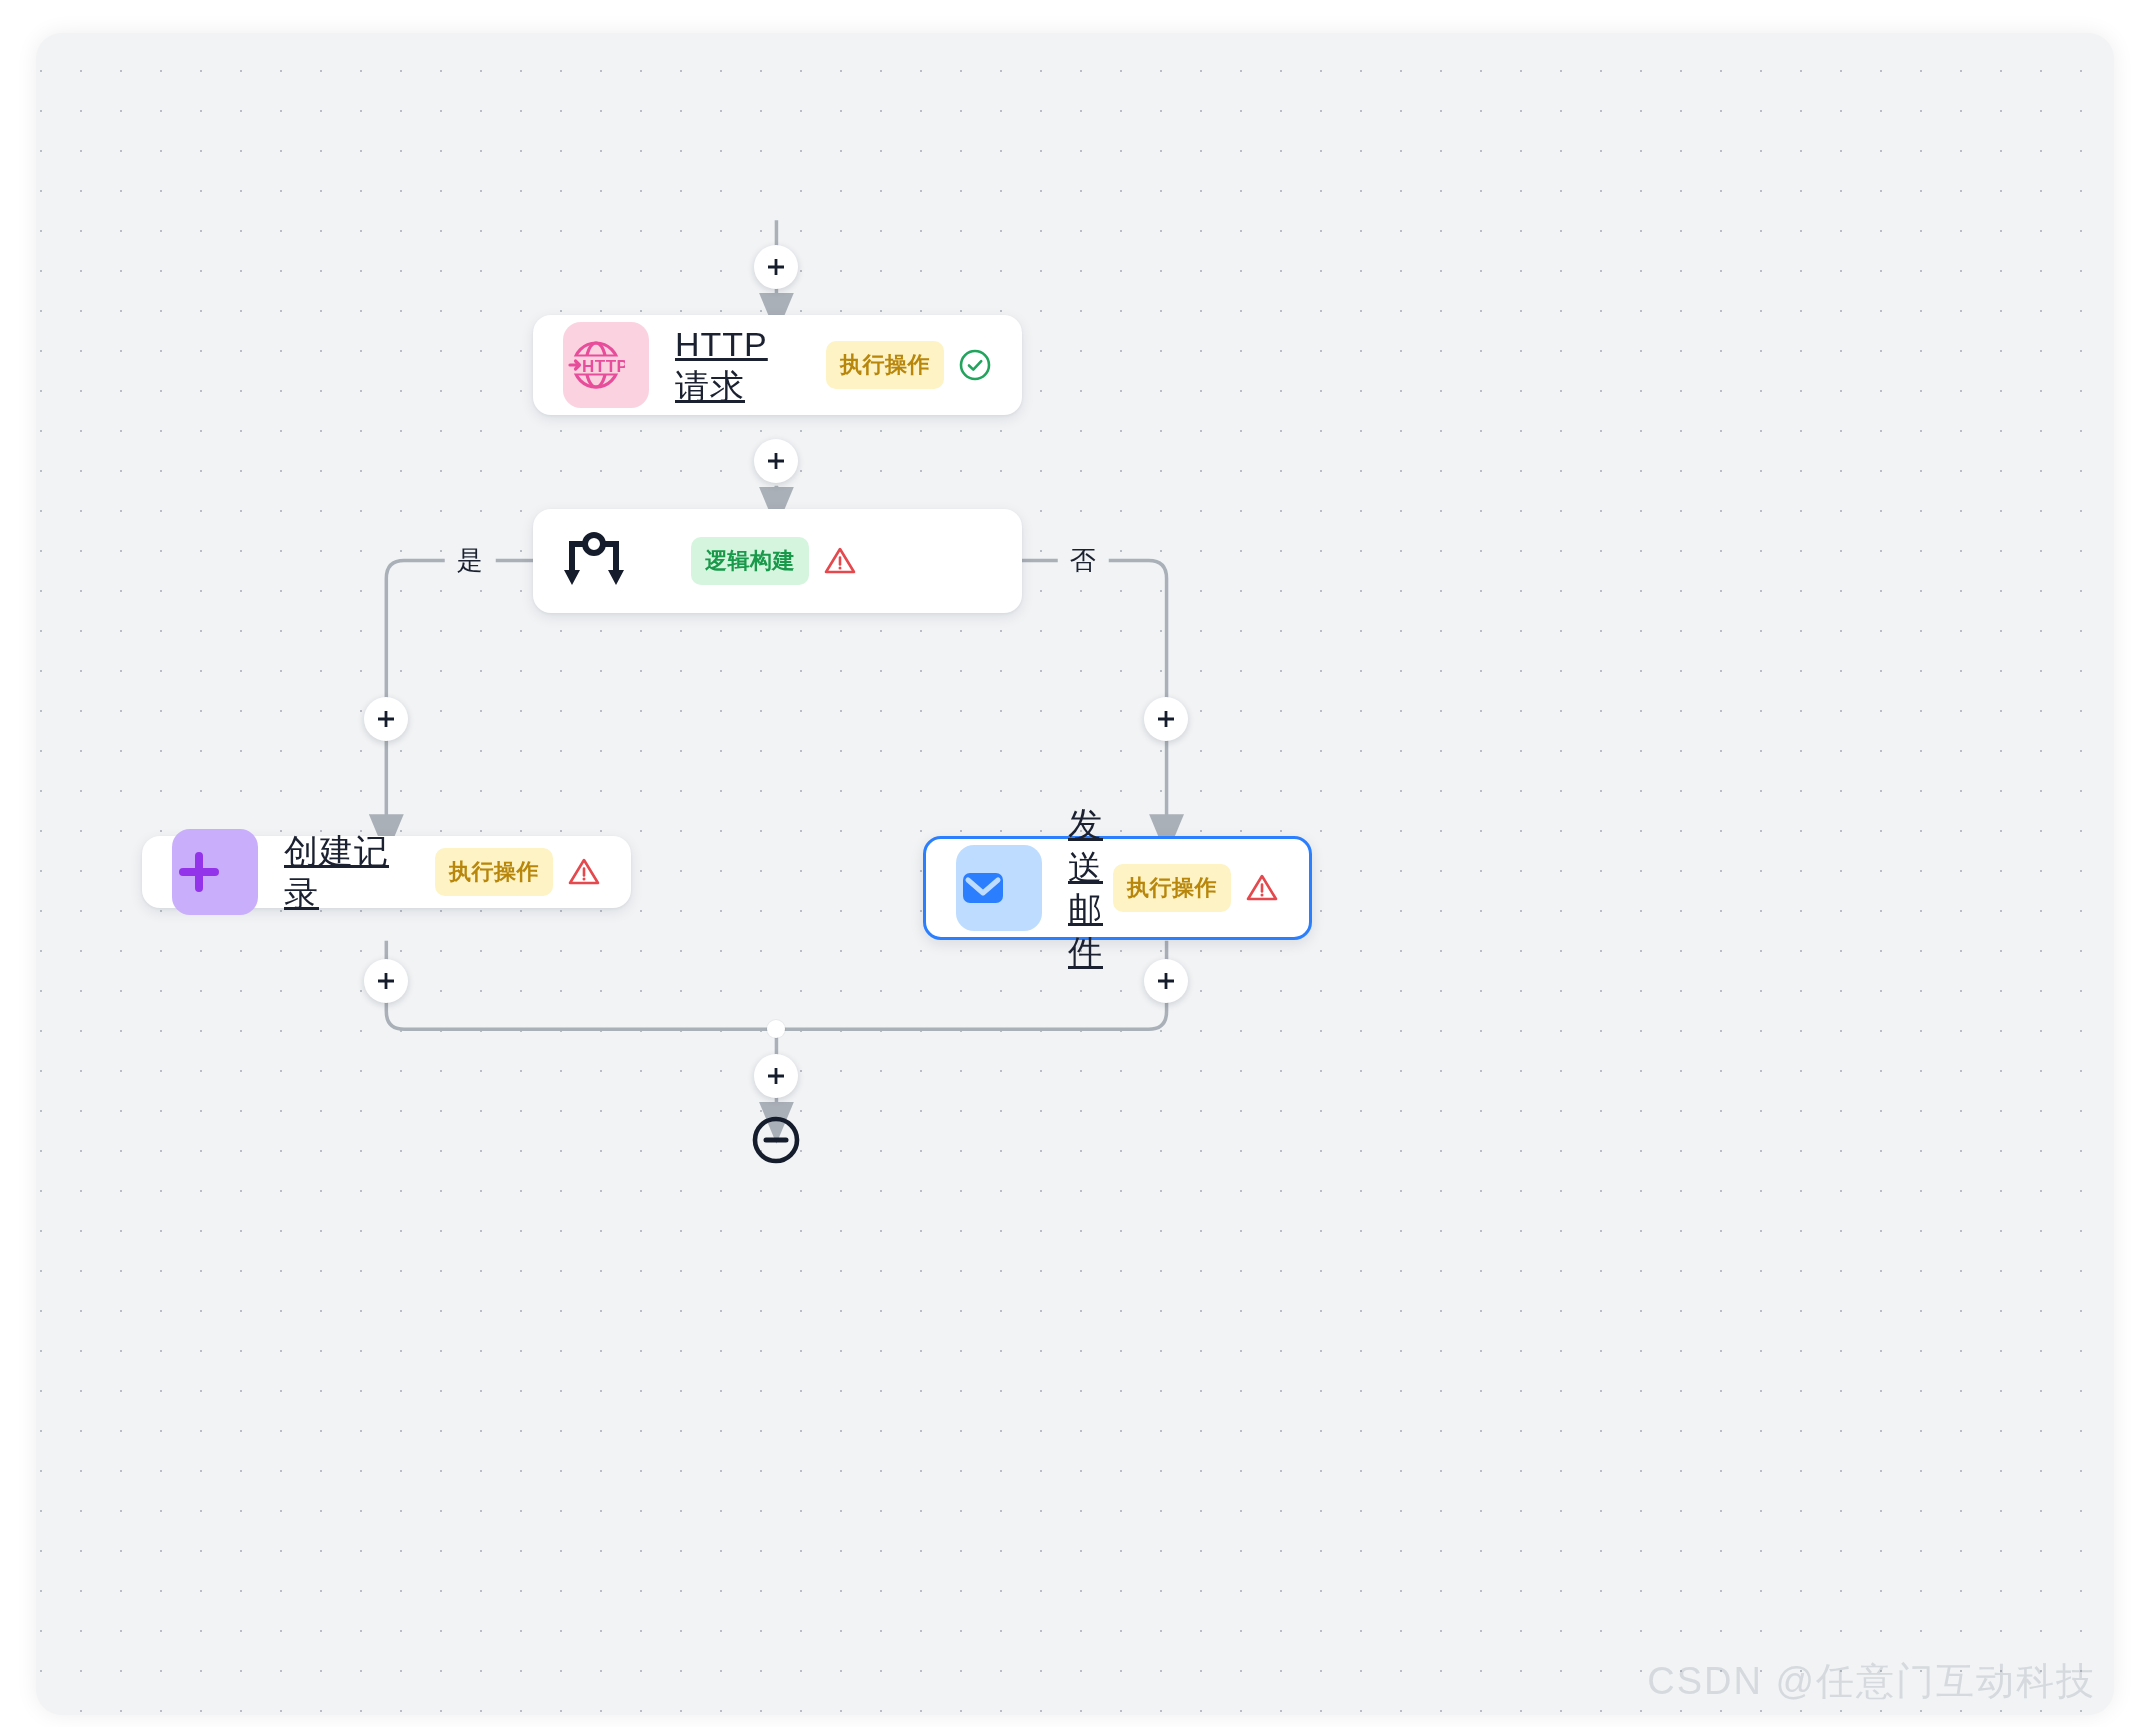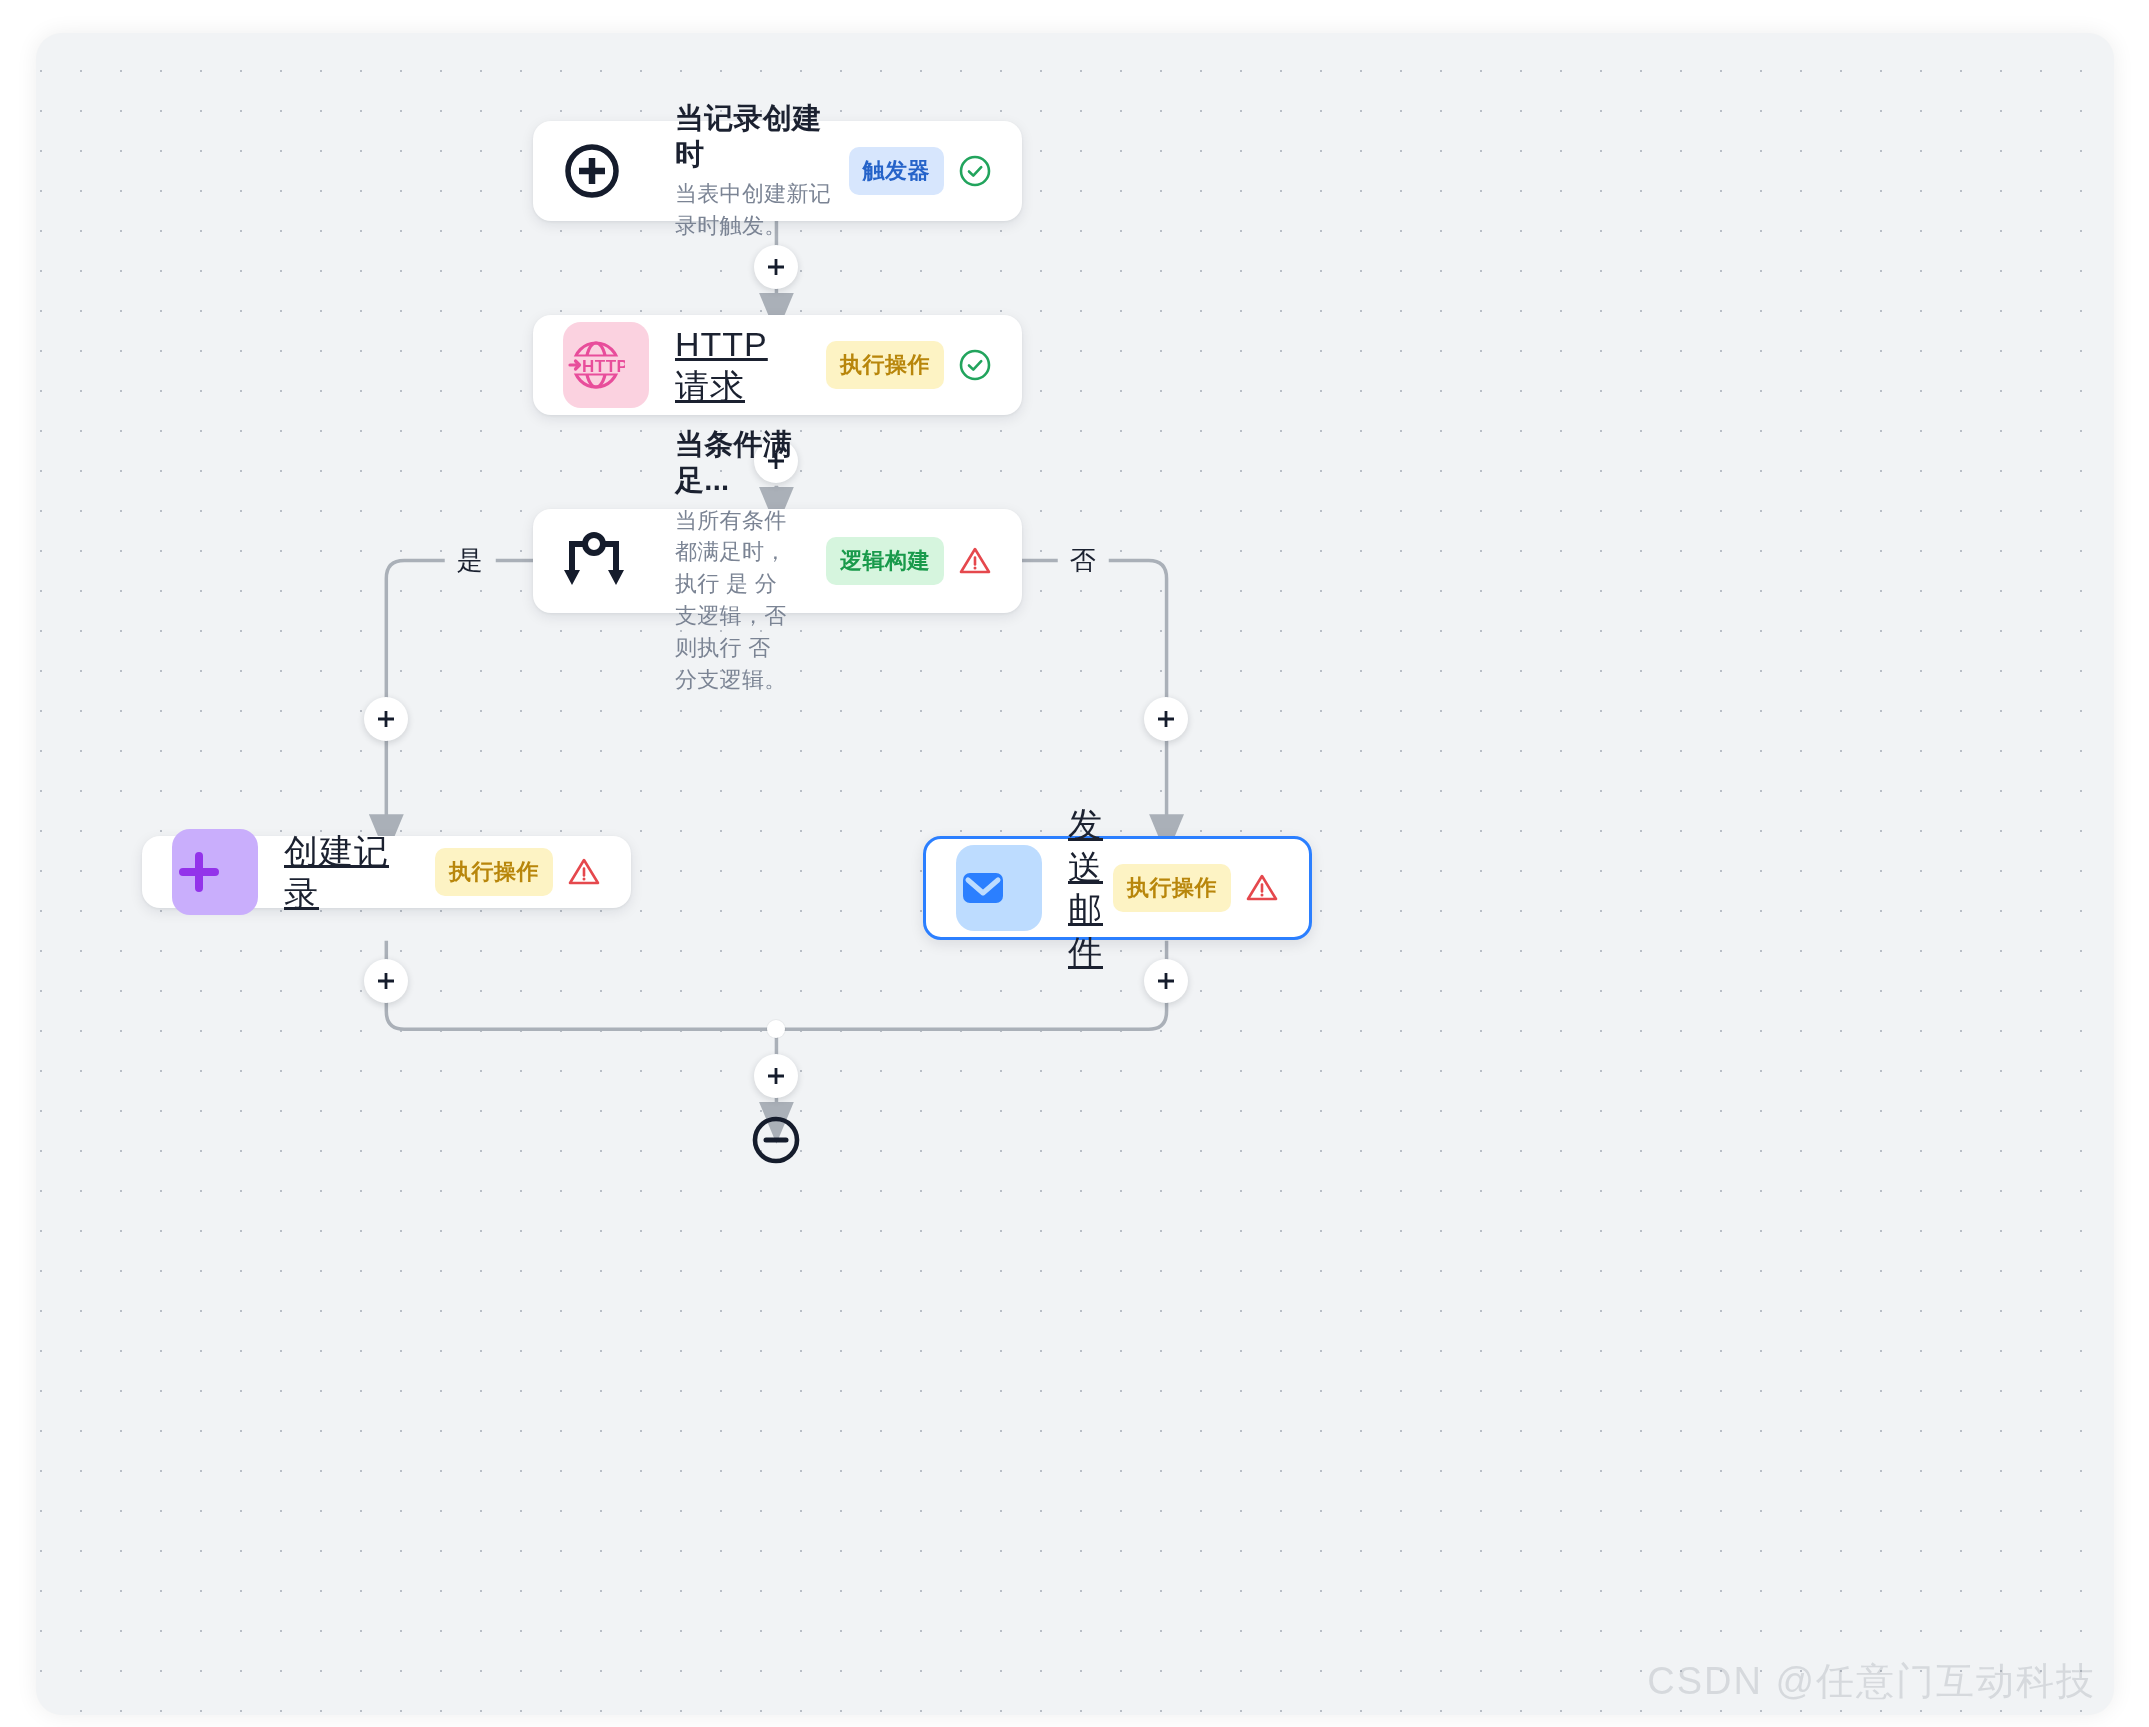--- a/index.html
+++ b/index.html
@@ -186,41 +186,20 @@
     <path d="M988,530 L1118,530 Q1136,530 1136,548 L1136,800" stroke="#aab0b8" stroke-width="3.5" fill="none"></path>
     <path d="M1136,800 L1136,806" stroke="#aab0b8" stroke-width="3.5" fill="none" marker-end="url(#arrow)"></path>
 
     <path d="M352,912 L352,983 Q352,1001 370,1001 L744,1001" stroke="#aab0b8" stroke-width="3.5" fill="none"></path>
 
     <path d="M1136,912 L1136,983 Q1136,1001 1118,1001 L744,1001" stroke="#aab0b8" stroke-width="3.5" fill="none"></path>
 
     <path d="M744,1001 L744,1095" stroke="#aab0b8" stroke-width="3.5" fill="none" marker-end="url(#arrow)"></path>
   </svg>
 
-  <div class="node" style="left:497px; top:88px; width:489px; height:100px;">
-    <span class="node-icon plain">
-      <svg width="58" height="58" viewBox="0 0 58 58">
-        <circle cx="29" cy="29" r="24" fill="none" stroke="#151c2c" stroke-width="5.5"></circle>
-        <path d="M29,16 L29,42 M16,29 L42,29" stroke="#151c2c" stroke-width="6.5" stroke-linecap="butt"></path>
-      </svg>
-    </span>
-    <span class="node-text">
-      <span class="node-title">当记录创建时</span>
-      <span class="node-desc" style="display:block">当表中创建新记录时触发。</span>
-    </span>
-    <span class="node-right">
-      <span class="badge trigger">触发器</span>
-      <span class="status">
-        <svg width="34" height="34" viewBox="0 0 34 34">
-          <circle cx="17" cy="17" r="14" fill="none" stroke="#22a45d" stroke-width="2.6"></circle>
-          <path d="M11,17.5 L15.3,21.6 L23.2,13.2" fill="none" stroke="#22a45d" stroke-width="2.6" stroke-linecap="round" stroke-linejoin="round"></path>
-        </svg>
-      </span>
-    </span>
-  </div>
 
   <div class="plus-btn" style="left:740px; top:234px;">
     <svg width="22" height="22" viewBox="0 0 22 22">
       <path d="M11,3 L11,19 M3,11 L19,11" stroke="#151c2c" stroke-width="2.8"></path>
     </svg>
   </div>
 
   <div class="node" style="left:497px; top:282px; width:489px; height:100px;">
     <span class="node-icon pink">
       <svg width="62" height="62" viewBox="0 0 62 62">
@@ -255,24 +234,20 @@
   <div class="node" style="left:497px; top:476px; width:489px; height:104px;">
     <span class="node-icon plain">
       <svg width="62" height="58" viewBox="0 0 62 58">
         <circle cx="31" cy="12" r="9" fill="none" stroke="#151c2c" stroke-width="6"></circle>
         <path d="M20,12 L9,12 L9,40" fill="none" stroke="#151c2c" stroke-width="6" stroke-linejoin="miter"></path>
         <path d="M42,12 L53,12 L53,40" fill="none" stroke="#151c2c" stroke-width="6" stroke-linejoin="miter"></path>
         <path d="M1,38 L9,53 L17,38 z" fill="#151c2c"></path>
         <path d="M45,38 L53,53 L61,38 z" fill="#151c2c"></path>
       </svg>
     </span>
-    <span class="node-text">
-      <span class="node-title">当条件满足...</span>
-      <span class="node-desc" style="display:block">当所有条件都满足时，执行 是 分支逻辑，否则执行 否 分支逻辑。</span>
-    </span>
     <span class="node-right">
       <span class="badge logic">逻辑构建</span>
       <span class="status">
         <svg width="34" height="34" viewBox="0 0 34 34">
           <path d="M17,5 L31,28 L3,28 z" fill="none" stroke="#e5484d" stroke-width="2.6" stroke-linejoin="round"></path>
           <path d="M17,13.5 L17,20.5" stroke="#e5484d" stroke-width="2.6" stroke-linecap="round"></path>
           <circle cx="17" cy="24" r="1.5" fill="#e5484d"></circle>
         </svg>
       </span>
     </span>

